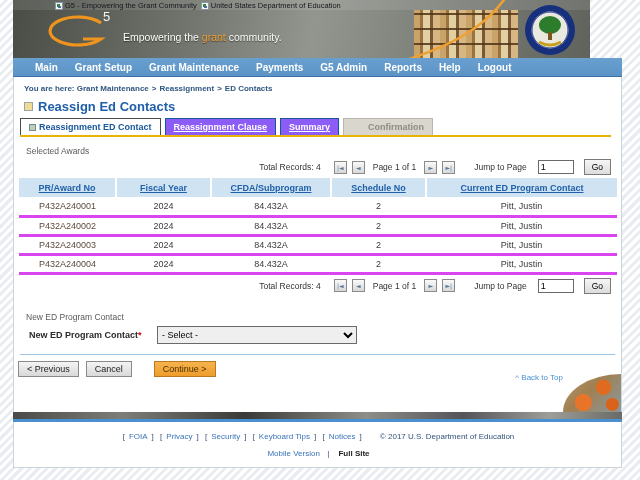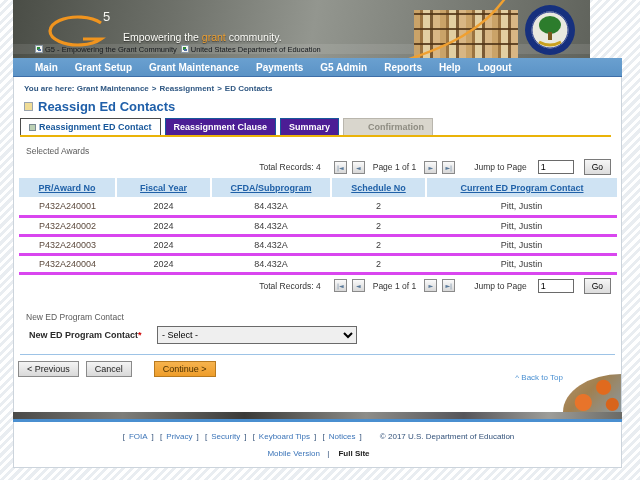--- a/index.html
+++ b/index.html
@@ -11,22 +11,22 @@
   }
   .content-col { width:609px; margin-left:13px; }
 
   
   .banner-area { height:58px; position:relative; }
   .banner {
     position:relative; width:577px; height:58px; overflow:hidden;
     background:linear-gradient(100deg,#4a4d46 0%,#6e716a 28%,#93968f 52%,#7e817a 72%,#60635c 100%);
   }
   .skip-strip { position:absolute; top:0; left:0; right:0; height:10px;
-    display:flex; align-items:center; gap:4px; padding-left:22px;
-    background:rgba(255,255,255,0.10); font-size:7.5px; color:#15181c; white-space:nowrap;margin-top:44px; }
+    display:flex; align-items:flex-end; gap:4px; padding-left:42px;
+    background:rgba(255,255,255,0.10); font-size:7.5px; color:#15181c; white-space:nowrap; }
   .skip-item { display:flex; align-items:center; gap:2px; cursor:pointer; }
   .broken-icon { display:inline-block; width:8px; height:8px; background:#f4f4f0;
     border:1px solid #8a97a5; position:relative; }
   .broken-icon::before { content:""; position:absolute; left:1px; top:1px; width:3px; height:3px;
     background:#2e8b3a; }
   .broken-icon::after { content:""; position:absolute; right:1px; bottom:1px; width:3px; height:2px;
     background:#4a6aaa; }
   .g5-logo { position:absolute; left:28px; top:9px; width:70px; height:44px; }
   .logo-5 { position:absolute; left:62px; top:0px; color:#f5f5f0; font-size:13px; }
   .tagline { position:absolute; left:110px; top:31px; color:#fdfdf8; font-size:10.5px;
@@ -58,21 +58,21 @@
   .title-icon { width:9px; height:9px; background:#f0dc96; border:1px solid #9aa4ae; }
   .page-title { color:#1f5fa9; font-weight:bold; font-size:13px; }
 
   .tabs { display:flex; align-items:flex-end; margin:4px 0 0 6px; width:591px;
     border-bottom:2px solid #eab308; }
   .tab { font-size:9px; font-weight:bold; padding:3px 8px 3px 8px; margin-right:4px;
     white-space:nowrap; cursor:pointer; }
   .tab.active { background:#ffffff; color:#17579b; border:1px solid #4c4c4c; border-bottom:none;
     display:flex; align-items:center; gap:3px; }
   .tab-icon { width:7px; height:7px; background:#bcd0b4; border:1px solid #7a8a92; display:inline-block; }
-  .tab.normal { background:#4c1d95; color:#ffffff; border:1px solid #17579b; border-bottom:none; }
+  .tab.normal { background:#8b5cf6; color:#ffffff; border:1px solid #17579b; border-bottom:none;text-decoration:underline; }
   .tab.disabled { background:#d9d6cd; color:#8e8c82; border:1px solid #b9b6ad; border-bottom:none;
     cursor:default;padding-left:24px; }
 
   .section-label { margin:9px 0 0 12px; font-size:8.5px; color:#5a5a5a; }
 
   .pagination { display:flex; justify-content:flex-end; align-items:center; gap:5px;
     margin:3px 10px 0 0; font-size:8.5px; color:#333; }
   .pag-total { margin-right:8px; }
   .pag-btn { width:13px; height:13px; font-size:6px; line-height:11px; text-align:center;
     color:#5a7a9a; background:linear-gradient(#fafafa,#d8d8d8); border:1px solid #8a8a8a;

